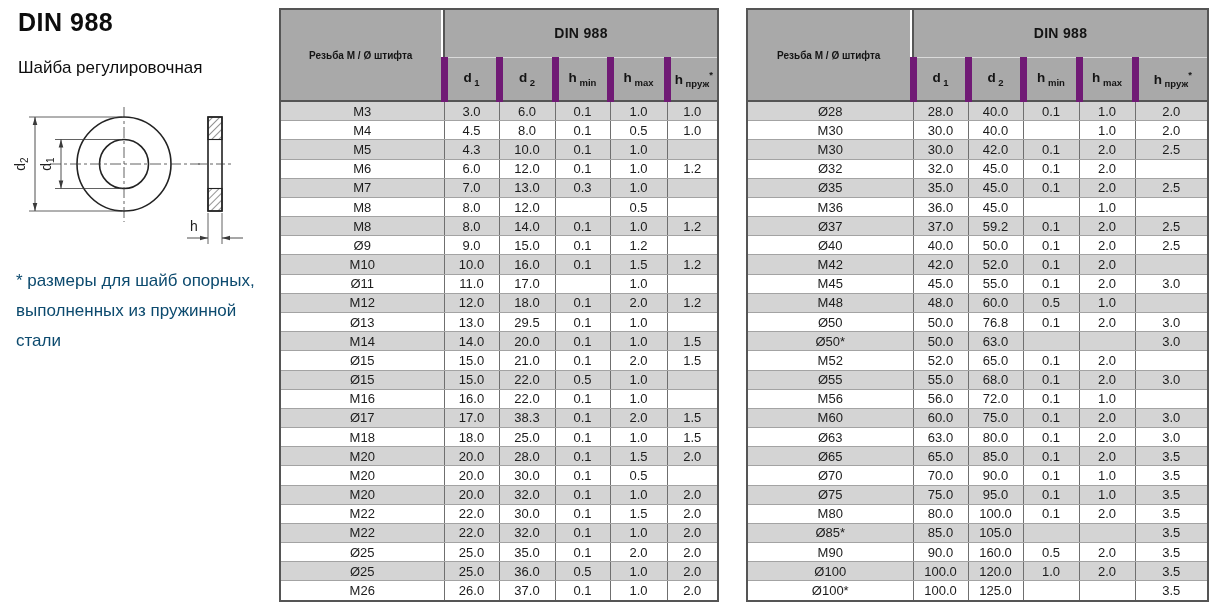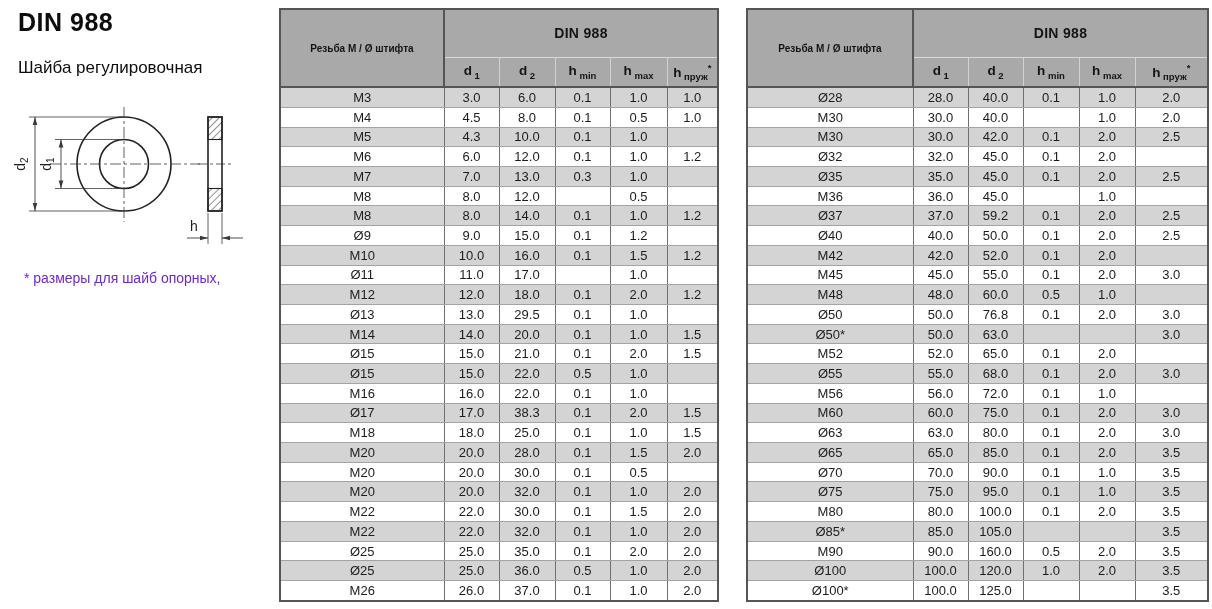--- a/index.html
+++ b/index.html
@@ -15,22 +15,22 @@
   .doc-title {
     position:absolute; left:18px; top:8px;
     font-size:25px; font-weight:bold; color:#0d0d0d; letter-spacing:0.5px;
   }
   .doc-subtitle {
     position:absolute; left:18px; top:58px;
     font-size:17px; color:#0d0d0d;
   }
   .diagram { position:absolute; left:8px; top:102px; }
   .footnote {
-    position:absolute; left:24px; top:266px;
-    font-size:14px; color:#6d28d9; line-height:1.75; width:260px;
+    position:absolute; left:16px; top:266px;
+    font-size:17px; color:#0c4a6e; line-height:1.75; width:260px;
   }
   .spec-table {
     position:absolute; top:8px;
     border-collapse:collapse; table-layout:fixed;
     background:#ffffff;
     border:2px solid #555555;
   }
   #table-0 { left:279px; width:440px; height:594px; }
   #table-1 { left:746px; width:463px; height:594px; }
   .spec-table th, .spec-table td {
@@ -47,22 +47,22 @@
     font-size:10px;
     border-right:2px solid #555555;
     border-bottom:2px solid #555555;
   }
   .th-group {
     font-size:14px; height:48px;
     border-bottom:1px solid #dadada;
     letter-spacing:0.3px;
   }
   .th-sub {
-    font-size:13.5px; height:30px;
-    border-left:1px solid #701a75; border-right:1px solid #d2d2d2;
+    font-size:13.5px; height:44px;
+    border-left:7px solid #701a75; border-right:1px solid #d2d2d2;
     border-bottom:2px solid #555555;
   }
   .th-sub sub, .th-sub sup { font-size:9.5px; font-weight:bold; }
   .row-stripe td { background:#d4d4d4; }
   .row-plain td { background:#ffffff; }
   .diagram text { fill:#1f1f1f; font-family:"Liberation Sans", sans-serif; }
 </style>
 </head>
 <body>
 
@@ -106,20 +106,21 @@
     <line x1="214" y1="111" x2="214" y2="142" stroke="#3a3a3a" stroke-width="0.8"></line>
     <line x1="179" y1="136" x2="200" y2="136" stroke="#3a3a3a" stroke-width="0.9"></line>
     <line x1="214" y1="136" x2="235" y2="136" stroke="#3a3a3a" stroke-width="0.9"></line>
     <polygon points="200,136 192,133.7 192,138.3" fill="#3a3a3a"></polygon>
     <polygon points="214,136 222,133.7 222,138.3" fill="#3a3a3a"></polygon>
     <text font-size="14" x="186" y="129" text-anchor="middle"><tspan>h</tspan></text>
   </svg>
 
   <div class="footnote">
     <span>* размеры для шайб опорных,</span><br>
+    <span>выполненных из пружинной стали</span>
   </div>
 </div>
 
 <table id="table-0" class="spec-table">
     <colgroup>
       <col style="width: 164px;">
       <col style="width: 55px;">
       <col style="width: 56px;">
       <col style="width: 55px;">
       <col style="width: 57px;">

